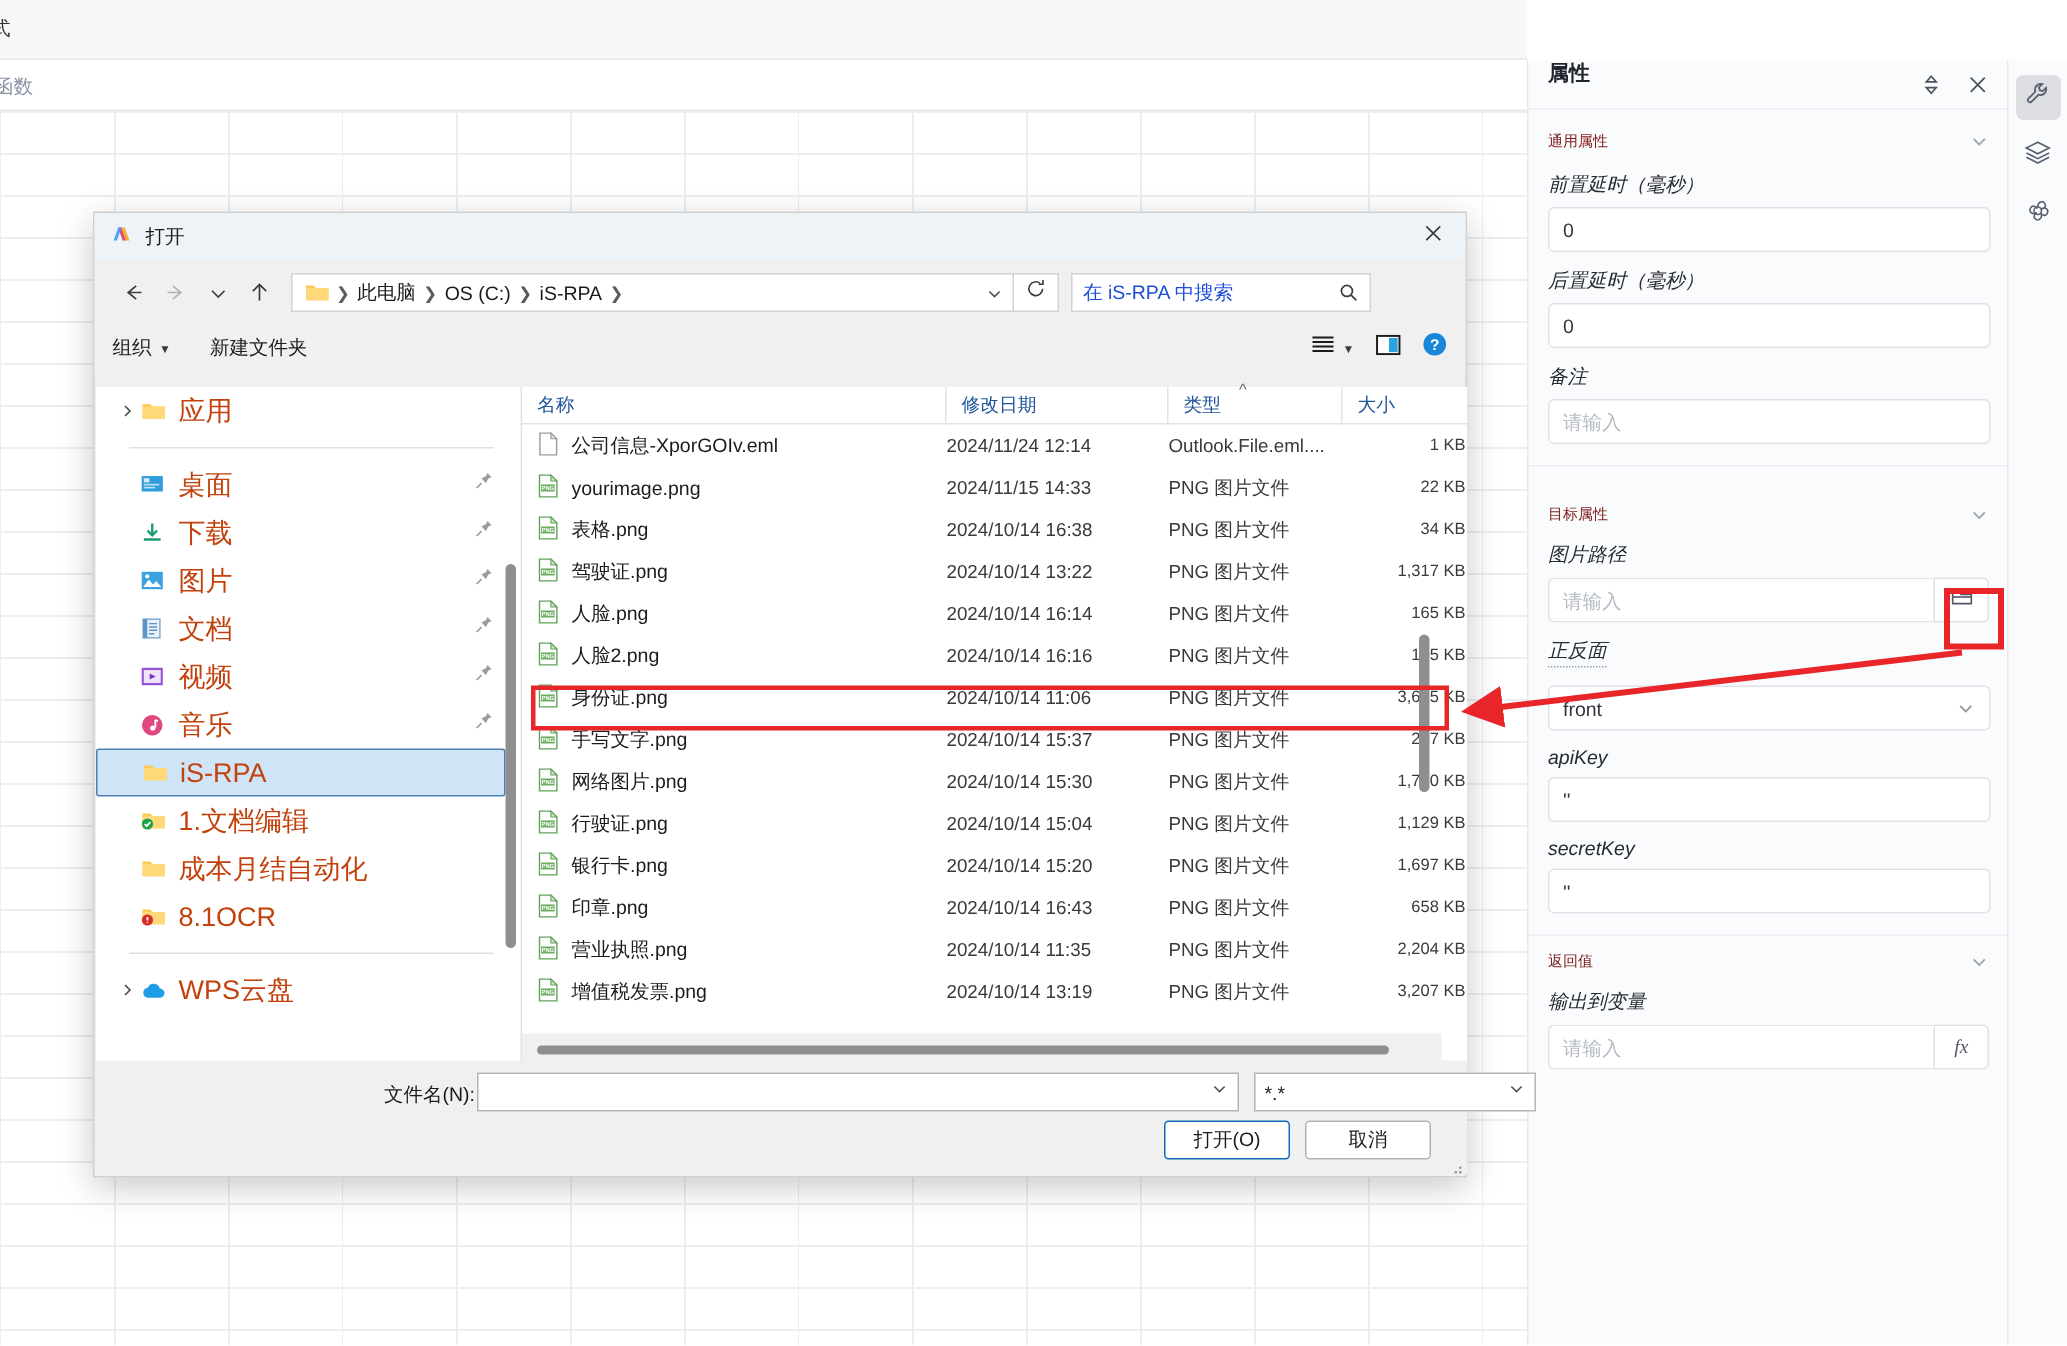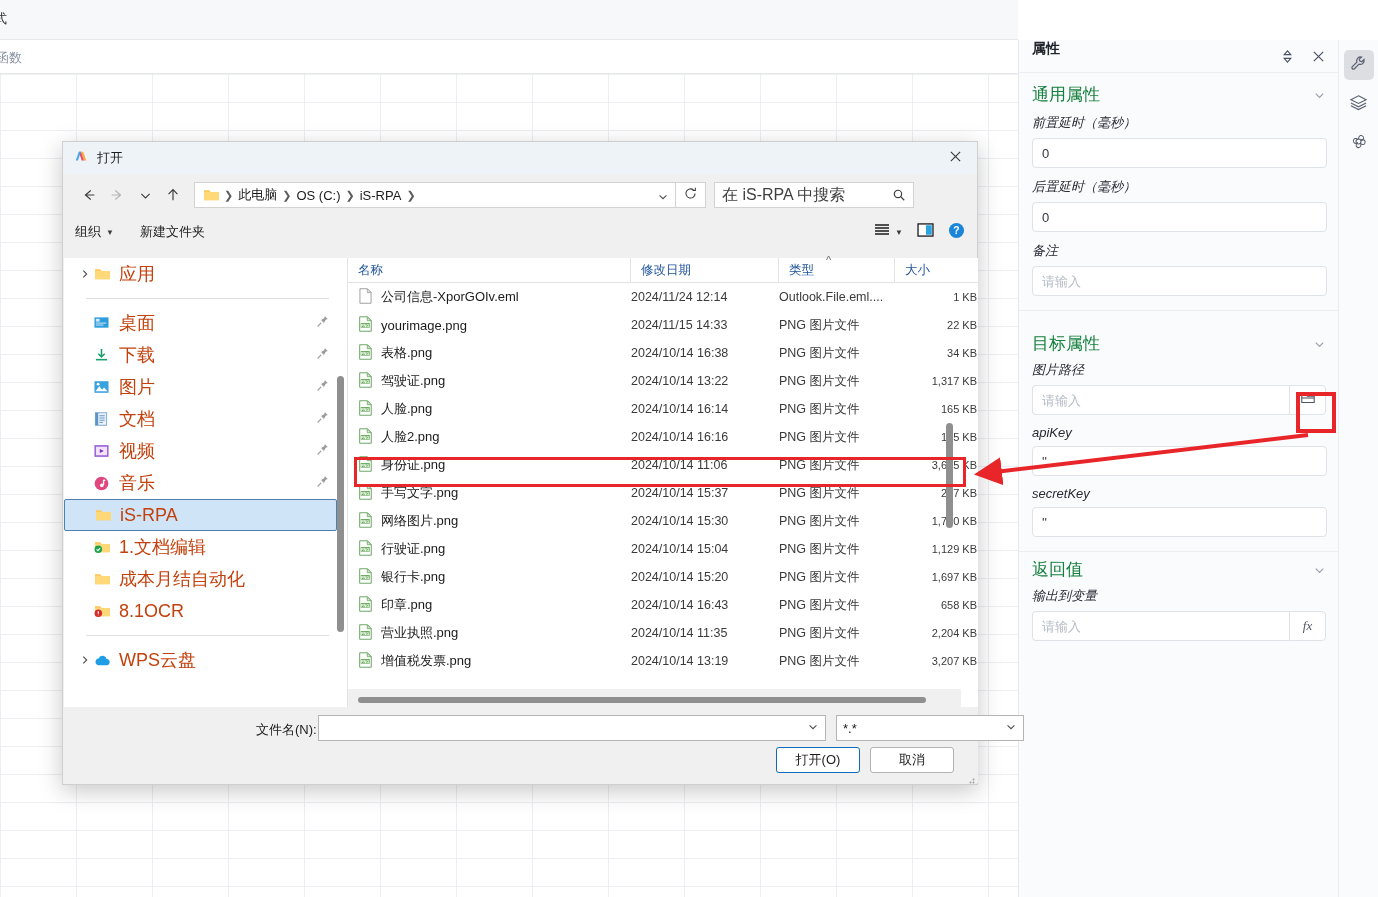--- a/index.html
+++ b/index.html
@@ -55,21 +55,21 @@
     background: #fafbfc;
   }
   .props-title { font-size: 14px; font-weight: bold; color: #20242c; }
   .props-header-actions { margin-left: auto; display: flex; gap: 16px; align-items: center; }
   .hdr-icon { width: 15px; height: 15px; color: #4b5263; cursor: pointer; }
 
   .sec-header {
     display: flex; align-items: center; height: 30px;
     padding: 0 12px 0 13px; margin-top: 6px;
   }
-  .sec-title { font-size: 17px; color: #15803d; }
+  .sec-title { font-size: 10px; color: #7f1d1d; }
   .sec-chevron { margin-left: auto; width: 13px; height: 13px; color: #9aa1ad; }
 
   .field { padding: 0 12px 0 13px; margin-top: 5px; }
   .field-label { font-size: 13px; color: #262a33; margin-bottom: 6px; display: block; font-style: italic; }
   .field-label.dotted { border-bottom: 1px dotted #9aa1ad; display: inline-block; padding-bottom: 1px; }
   .inp {
     width: 295px; height: 30px; border: 1px solid #dfe2e7; border-radius: 4px;
     background: #ffffff; font-size: 13px; color: #30343c; padding: 0 9px;
     font-family: "Liberation Sans", sans-serif; outline: none;
   }
@@ -135,21 +135,21 @@
   .crumb-sep { color: #5b5b5b; font-size: 11px; padding: 0 2px; }
   .crumb-chevron { margin-left: auto; color: #4b4b4b; width: 12px; height: 12px; }
   .refresh {
     width: 30px; height: 26px; display: flex; align-items: center; justify-content: center;
     color: #3c3c3c; cursor: pointer; border: 1px solid #d2d2d2; border-left: none; background: #ffffff;
   }
   .searchbox {
     margin-left: 8px; width: 200px; height: 26px; background: #ffffff;
     border: 1px solid #d2d2d2; display: flex; align-items: center; padding: 0 7px;
   }
-  .search-ph { font-size: 16px; color: #404040; }
+  .search-ph { font-size: 13px; color: #1d4ed8; }
   .search-icon { margin-left: auto; width: 14px; height: 14px; color: #3c3c3c; }
 
   .dlg-toolbar {
     height: 32px; background: #f0f0f0; display: flex; align-items: center; padding: 0 12px;
   }
   .tb-item { font-size: 13px; color: #1b1b1b; display: flex; align-items: center; gap: 5px; cursor: pointer; }
   .tb-caret { font-size: 8px; color: #3c3c3c; }
   .tb-right { margin-left: auto; display: flex; align-items: center; gap: 14px; }
   .tb-icon { display: flex; align-items: center; gap: 5px; cursor: pointer; color: #1b1b1b; }
 
@@ -328,20 +328,31 @@
           <span>
             <svg viewBox="0 0 18 18" width="16" height="16">
               <path d="M2 5.5 H7 L8.3 7 H16 V14 H2 Z" fill="none" stroke="currentColor" stroke-width="1.2"></path>
               <path d="M2 9 H16" stroke="currentColor" stroke-width="1.2"></path>
             </svg>
           </span>
         </div>
       </div>
     </div>
 
+    <div class="field" style="margin-top:10px">
+      <span class="field-label dotted">正反面</span>
+      <div class="sel" style="margin-top:6px">
+        <span>front</span>
+        <span class="sel-chevron">
+          <svg viewBox="0 0 14 14" width="13" height="13">
+              <path d="M3 5 L7 9 L11 5" stroke="currentColor" stroke-width="1.3" fill="none"></path>
+            </svg>
+        </span>
+      </div>
+    </div>
 
     <div class="field" style="margin-top:10px">
       <span class="field-label">apiKey</span>
       <input class="inp" value="''" style="">
     </div>
 
     <div class="field" style="margin-top:10px">
       <span class="field-label">secretKey</span>
       <input class="inp" value="''" style="">
     </div>

